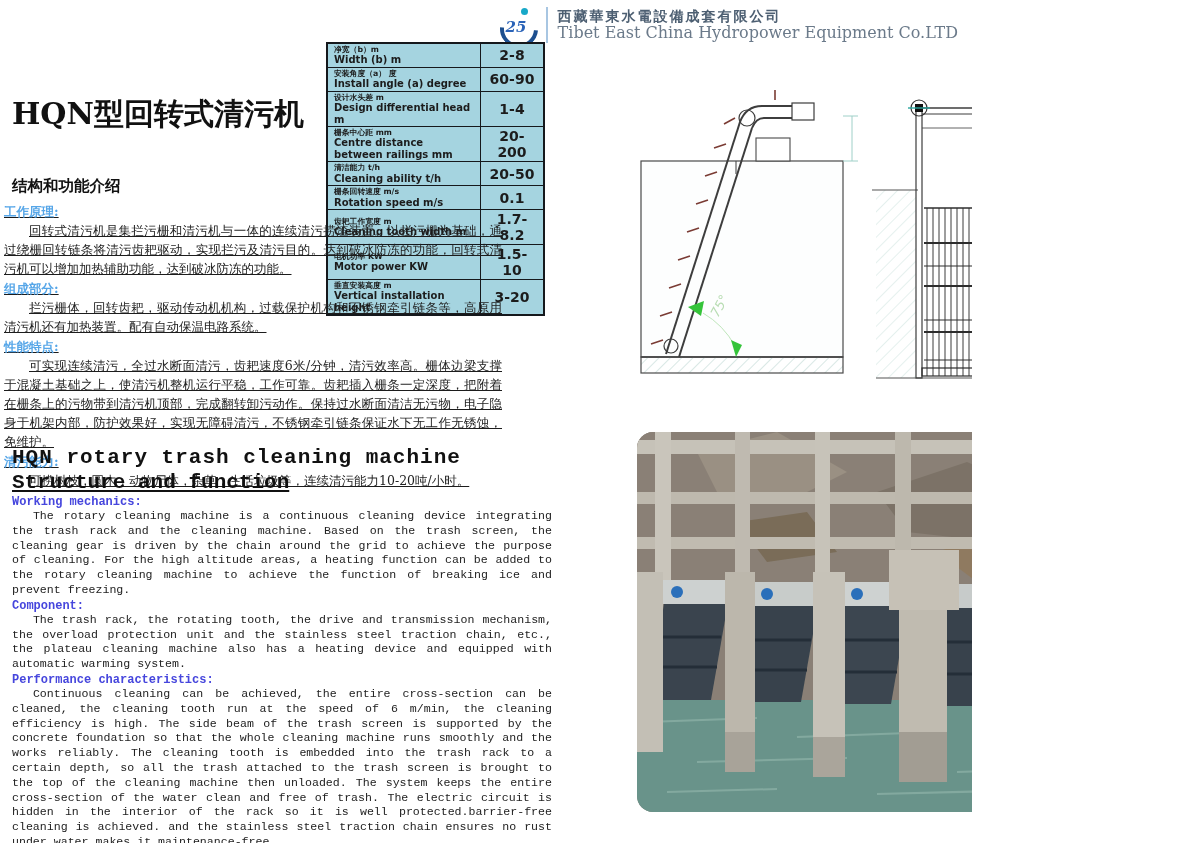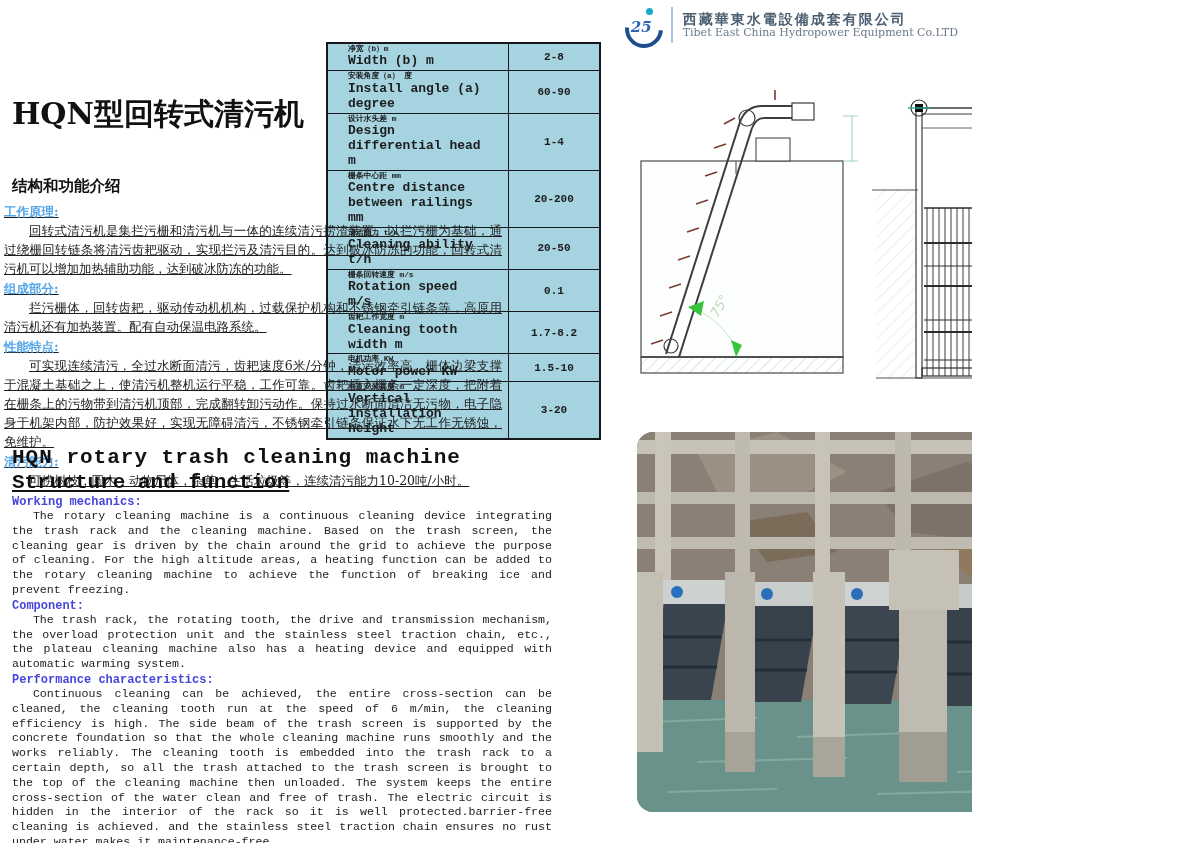--- a/index.html
+++ b/index.html
@@ -11,30 +11,30 @@
   .logo-mark{position:relative;width:38px;height:38px;flex:0 0 auto;}
   .logo-ring{position:absolute;left:2px;top:4px;width:30px;height:30px;border-radius:50%;
              border:4px solid #1d4f8f;border-top-color:transparent;border-right-color:transparent;
              transform:rotate(-40deg);}
   .logo-dot{position:absolute;right:8px;top:2px;width:7px;height:7px;border-radius:50%;background:#18a8c8;}
   .logo-swirl{position:absolute;left:8px;top:12px;font-style:italic;font-weight:bold;font-size:15px;
               color:#2a63b8;font-family:"DejaVu Serif",serif;}
   .brand-sep{width:2px;height:36px;background:#a8c6e2;}
   .brand-names{display:flex;flex-direction:column;line-height:1.15;}
   .brand-cn{font-size:14px;letter-spacing:2px;color:#4d5f72;font-weight:bold;font-family:"DejaVu Serif",serif;}
-  .brand-en{font-size:11px;color:#6b7a8a;font-family:"DejaVu Serif",serif;}
+  .brand-en{font-size:16px;color:#6b7a8a;font-family:"DejaVu Serif",serif;}
 
   
   .spec{position:absolute;left:326px;top:42px;width:196px;border-collapse:collapse;
         border:2px solid #15181c;background:#a5d4e0;table-layout:fixed;}
-  .spec td{border:1px solid #15181c;padding:1px 20px;vertical-align:middle;font-family:Liberation Mono, monospace;}
+  .spec td{border:1px solid #15181c;padding:1px 6px;vertical-align:middle;}
   .spec .lbl{width:140px;}
-  .spec .val{width:50px;text-align:center;font-weight:bold;font-size:11px;}
+  .spec .val{width:50px;text-align:center;font-weight:bold;font-size:14px;}
   .lbl-cn{display:block;font-size:7.8px;font-weight:bold;line-height:1.2;}
-  .lbl-en{display:block;font-size:13px;font-weight:bold;line-height:1.15;}
+  .lbl-en{display:block;font-size:10px;font-weight:bold;line-height:1.15;}
 
   
   .title-cn{position:absolute;left:12px;top:94px;margin:0;font-size:30px;font-weight:600;
             font-family:"DejaVu Serif",serif;color:#111;}
   .intro-heading{position:absolute;left:12px;top:176px;margin:0;font-size:15.5px;font-weight:600;
                  font-family:"DejaVu Serif",serif;color:#111;}
   .cn-col{position:absolute;left:4px;top:202px;width:498px;font-size:12.5px;line-height:19px;
           font-family:"DejaVu Serif",serif;text-align:justify;text-decoration:underline;}
   .cn-head{color:#56a6e8;margin:0;font-weight:600;font-size:12.5px;}
   .cn-body{margin:0 0 1px 0;text-indent:2em;color:#222;}

